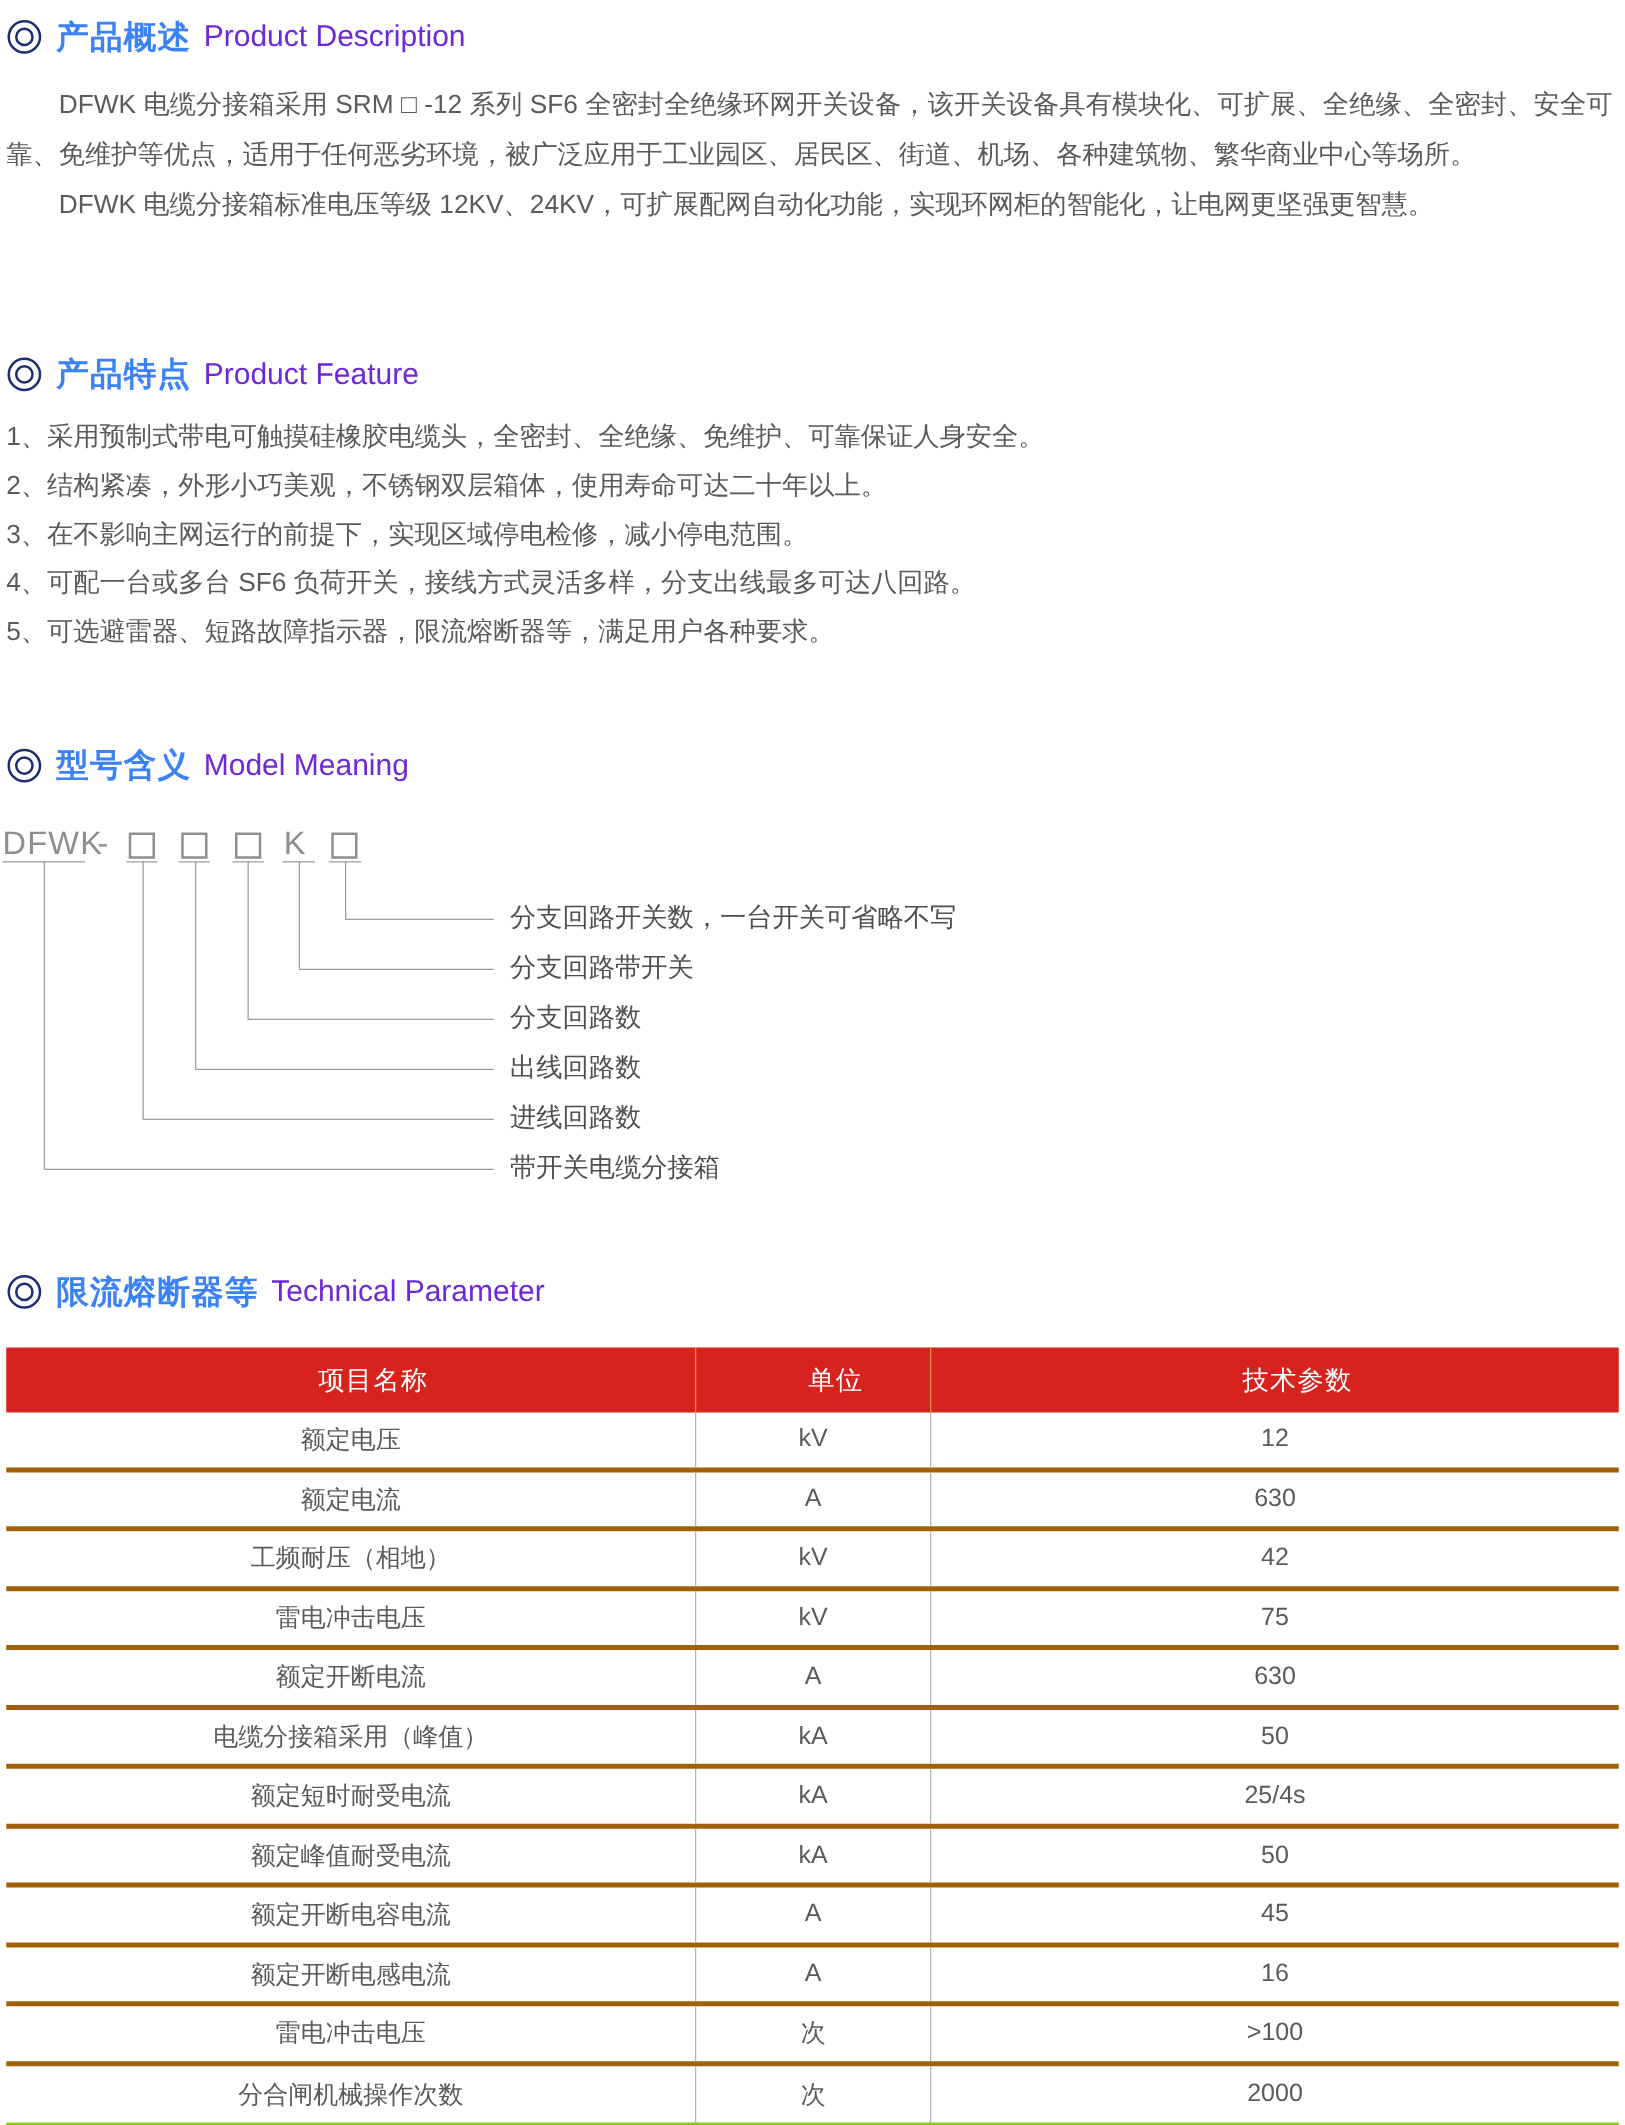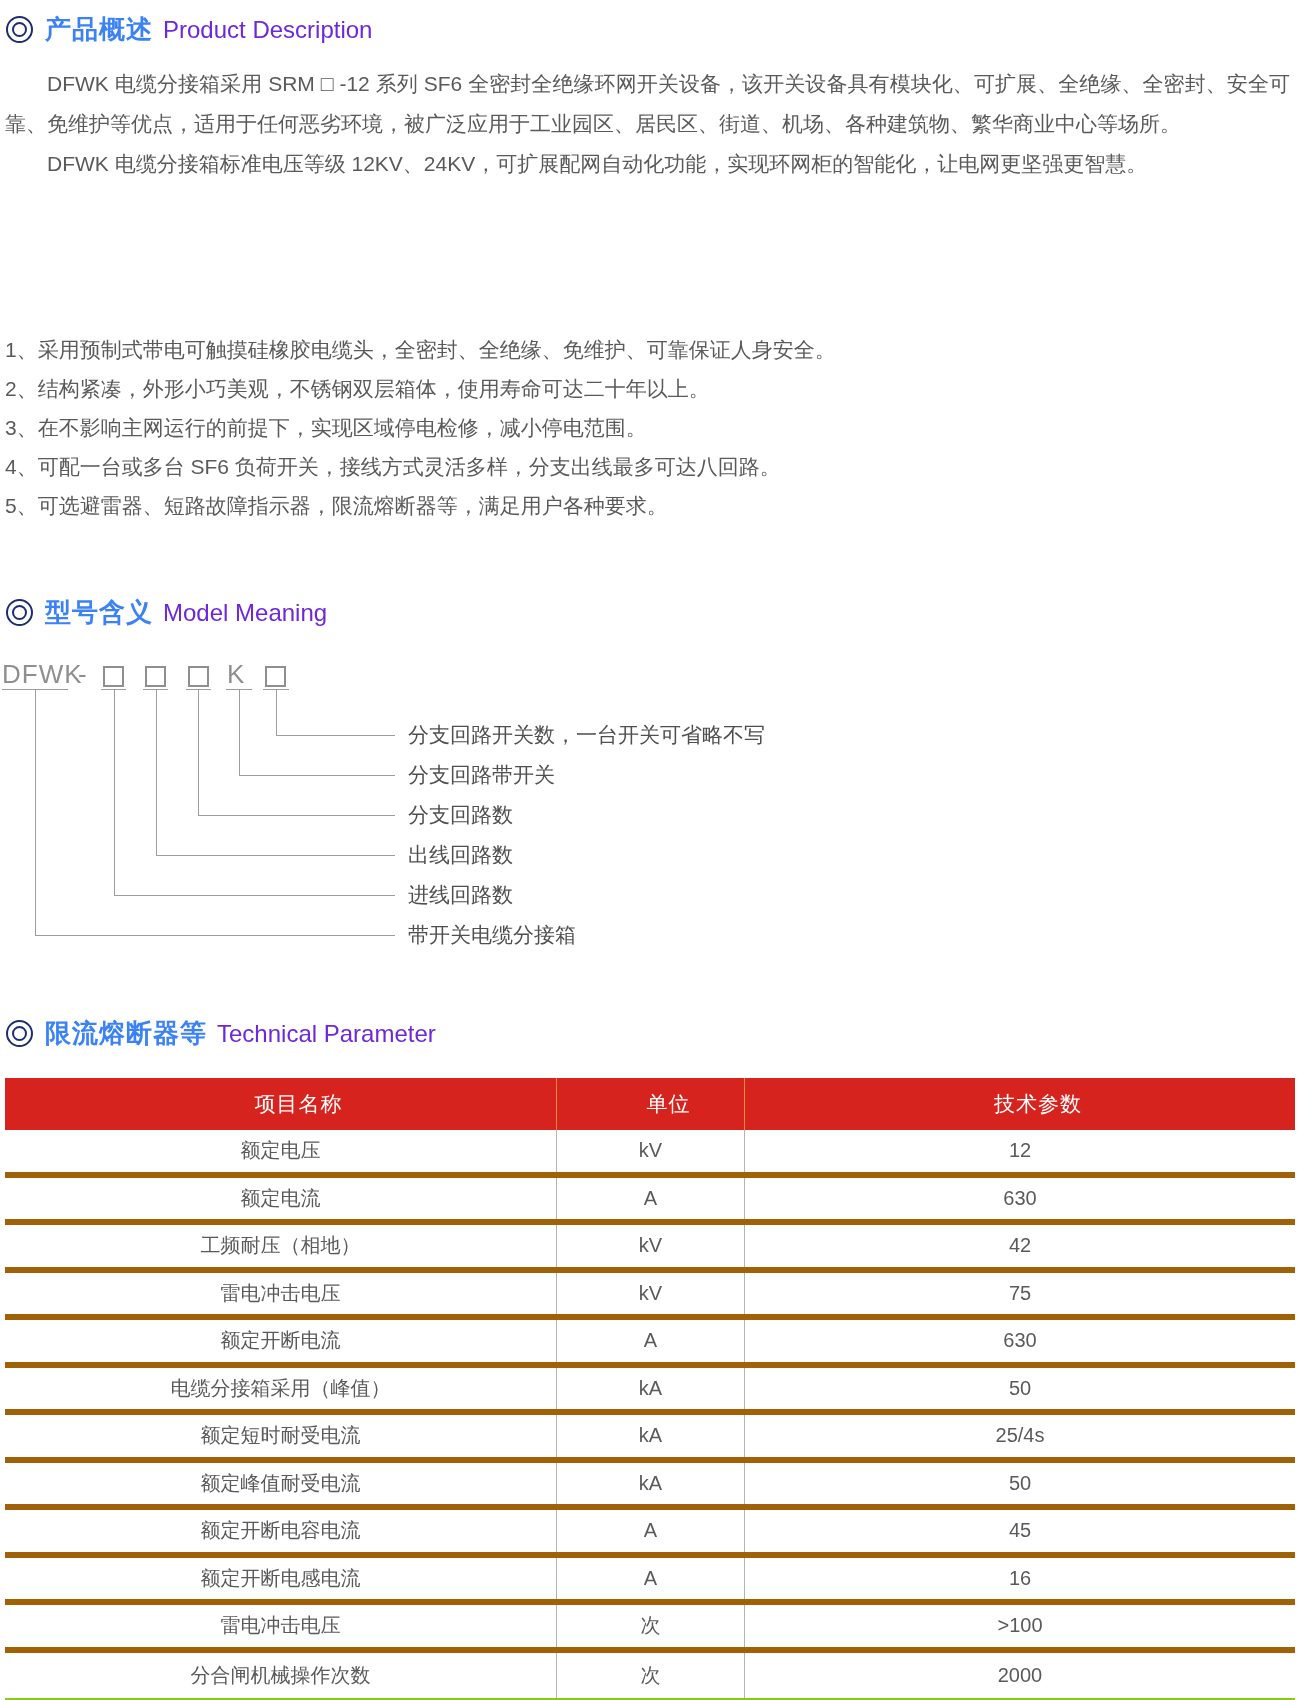--- a/index.html
+++ b/index.html
@@ -35,21 +35,21 @@
   .dline{position:absolute;background:#9c9c9c;}
   .dline.h{height:1px;} .dline.v{width:1px;}
   .model-label{position:absolute;left:408px;font-size:21px;color:#4f4f4f;white-space:nowrap;line-height:26px;}
   
   .param-table{position:absolute;top:1078px;left:5px;width:1290px;}
   .pt-header{display:grid;grid-template-columns:552px 188px 550px;height:52px;background:#d7231e;}
   .pt-header .cell{display:flex;align-items:center;justify-content:center;
     color:#ffffff;font-size:21px;letter-spacing:1px;padding-left:36px;}
   .pt-header .cell.div{border-right:1px solid #e98c3f;}
   .pt-body .row{display:grid;grid-template-columns:552px 188px 550px;height:47.5px;
-    border-bottom:6px solid #a16207;box-sizing:border-box;}
+    border-bottom:4px solid #a16207;box-sizing:border-box;}
   .pt-body .row:last-child{border-bottom:2px solid #84cc16;}
   .pt-body .cell{display:flex;align-items:center;justify-content:center;
     font-size:20px;color:#5a5a5a;}
   .pt-body .cell.div{border-right:1px solid #b3b3b3;}
 </style>
 </head>
 <body>
 
 <div class="page">
 
@@ -58,20 +58,27 @@
         <span class="inner"></span>
       </span>
     <span class="title-cn">产品概述</span>
     <span class="title-en">Product Description</span>
   </div>
   <div class="overview-text">
     <p>DFWK 电缆分接箱采用 SRM □ -12 系列 SF6 全密封全绝缘环网开关设备，该开关设备具有模块化、可扩展、全绝缘、全密封、安全可靠、免维护等优点，适用于任何恶劣环境，被广泛应用于工业园区、居民区、街道、机场、各种建筑物、繁华商业中心等场所。</p>
     <p>DFWK 电缆分接箱标准电压等级 12KV、24KV，可扩展配网自动化功能，实现环网柜的智能化，让电网更坚强更智慧。</p>
   </div>
 
+  <div class="sec-head" style="top:282px;">
+    <span class="target-icon">
+        <span class="inner"></span>
+      </span>
+    <span class="title-cn">产品特点</span>
+    <span class="title-en">Product Feature</span>
+  </div>
   <div class="feature-list">
     <div>1、采用预制式带电可触摸硅橡胶电缆头，全密封、全绝缘、免维护、可靠保证人身安全。</div>
     <div>2、结构紧凑，外形小巧美观，不锈钢双层箱体，使用寿命可达二十年以上。</div>
     <div>3、在不影响主网运行的前提下，实现区域停电检修，减小停电范围。</div>
     <div>4、可配一台或多台 SF6 负荷开关，接线方式灵活多样，分支出线最多可达八回路。</div>
     <div>5、可选避雷器、短路故障指示器，限流熔断器等，满足用户各种要求。</div>
   </div>
 
   <div class="sec-head" style="top:595px;">
     <span class="target-icon">

